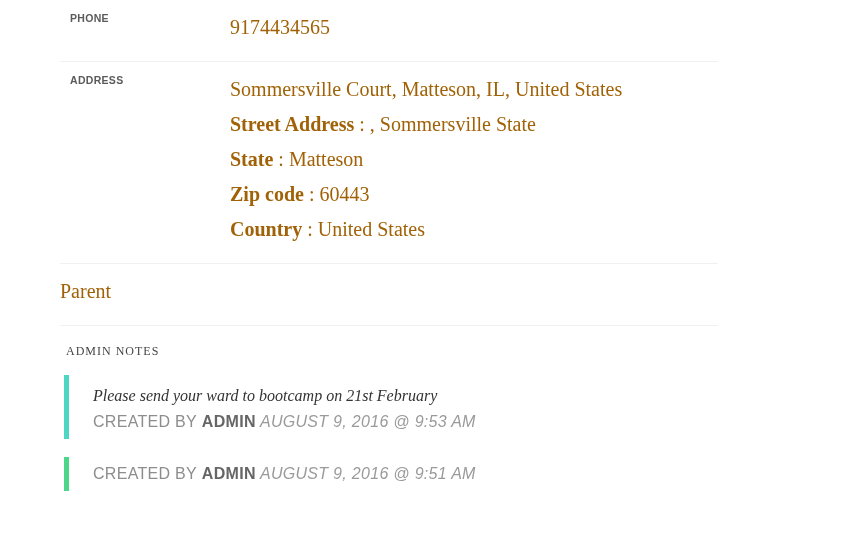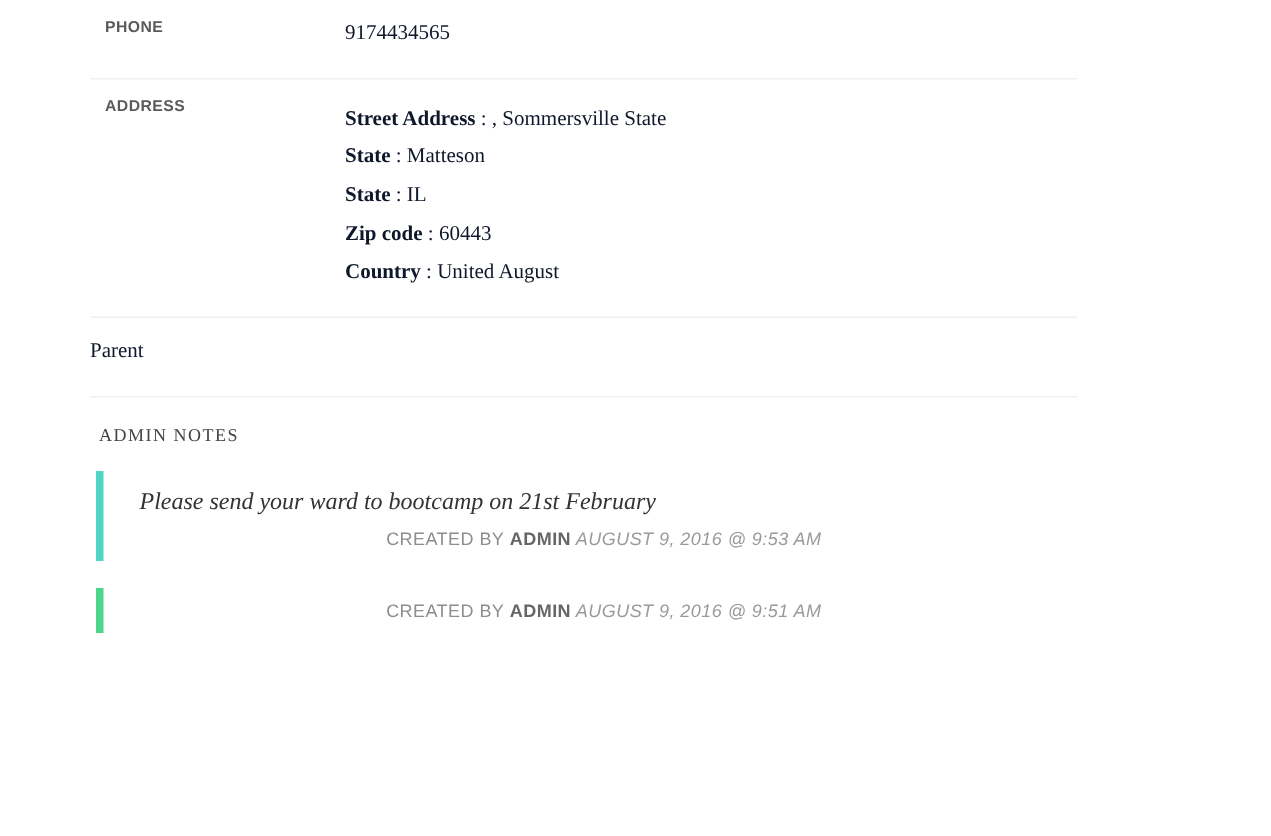--- a/index.html
+++ b/index.html
@@ -1,63 +1,61 @@
 <!DOCTYPE html>
 <html><head>
 <meta charset="utf-8">
 <style>
   html,body{margin:0;padding:0;background:#fff;font-family:Georgia,"Times New Roman",serif;color:#222;}
   .page{width:758px;box-sizing:border-box;padding:0 40px 20px 60px;}
   .row{display:flex;border-bottom:1px solid #f0f0f0;padding:12px 0 18px 0;}
   .row:last-of-type{border-bottom:1px solid #f0f0f0;}
   .lbl-col{width:150px;flex:0 0 150px;padding-right:10px;padding-left:10px;}
   .lbl{font-family:"Helvetica Neue",Arial,sans-serif;font-size:10.5px;letter-spacing:0.3px;font-weight:700;color:#5a5a5a;text-transform:uppercase;display:block;}
-  .val-col{flex:1;font-size:14px;line-height:1.55;color:#0f172a;}
+  .val-col{flex:1;font-size:20px;line-height:1.55;color:#a16207;}
   .val-col .addr-line{display:block;margin-top:4px;}
   .addr-line .key{font-weight:700;margin-top:35px;}
   .section-title{font-family:Georgia,serif;font-size:12px;letter-spacing:1px;color:#444;margin:18px 0 16px 6px;text-transform:uppercase;}
   .notes{padding-left:4px;}
   .note{border-left:5px solid #4CD6C3;padding:8px 0 8px 24px;margin-bottom:18px;}
   .note.green{border-left-color:#4CD68A;}
   .note-body{font-style:italic;font-size:16px;color:#333;padding:4px 0 8px 0;}
-  .note-meta{text-align:center;font-family:"Helvetica Neue",Arial,sans-serif;font-size:12px;letter-spacing:0.3px;color:#9a9a9a;font-style:italic;padding-right:6px;}
+  .note-meta{text-align:left;font-family:"Helvetica Neue",Arial,sans-serif;font-size:16px;letter-spacing:0.3px;color:#9a9a9a;font-style:italic;padding-right:6px;}
   .note-meta .cb{font-style:normal;color:#8d8d8d;}
   .note-meta .admin{font-weight:700;font-style:normal;color:#666;}
 </style>
 </head>
 <body>
 
 <div class="page">
 
   <div class="row">
     <div class="lbl-col">
       <span class="lbl">PHONE</span>
     </div>
     <div class="val-col">9174434565</div>
   </div>
 
   <div class="row">
     <div class="lbl-col">
       <span class="lbl">ADDRESS</span>
     </div>
     <div class="val-col">
+      <span>Sommersville Court, Matteson, IL, United States</span>
       <span class="addr-line">
         <span class="key">Street Address</span><span> : , </span><span>Sommersville State</span>
       </span>
       <span class="addr-line">
         <span class="key">State</span><span> : </span><span>Matteson</span>
       </span>
       <span class="addr-line">
-        <span class="key">State</span><span> : </span><span>IL</span>
-      </span>
-      <span class="addr-line">
         <span class="key">Zip code</span><span> : </span><span>60443</span>
       </span>
       <span class="addr-line">
-        <span class="key">Country</span><span> : </span><span>United August</span>
+        <span class="key">Country</span><span> : </span><span>United States</span>
       </span>
     </div>
   </div>
 
   <div class="row">
     <div class="val-col">Parent</div>
   </div>
 
   <div class="section-title">ADMIN NOTES</div>
 

